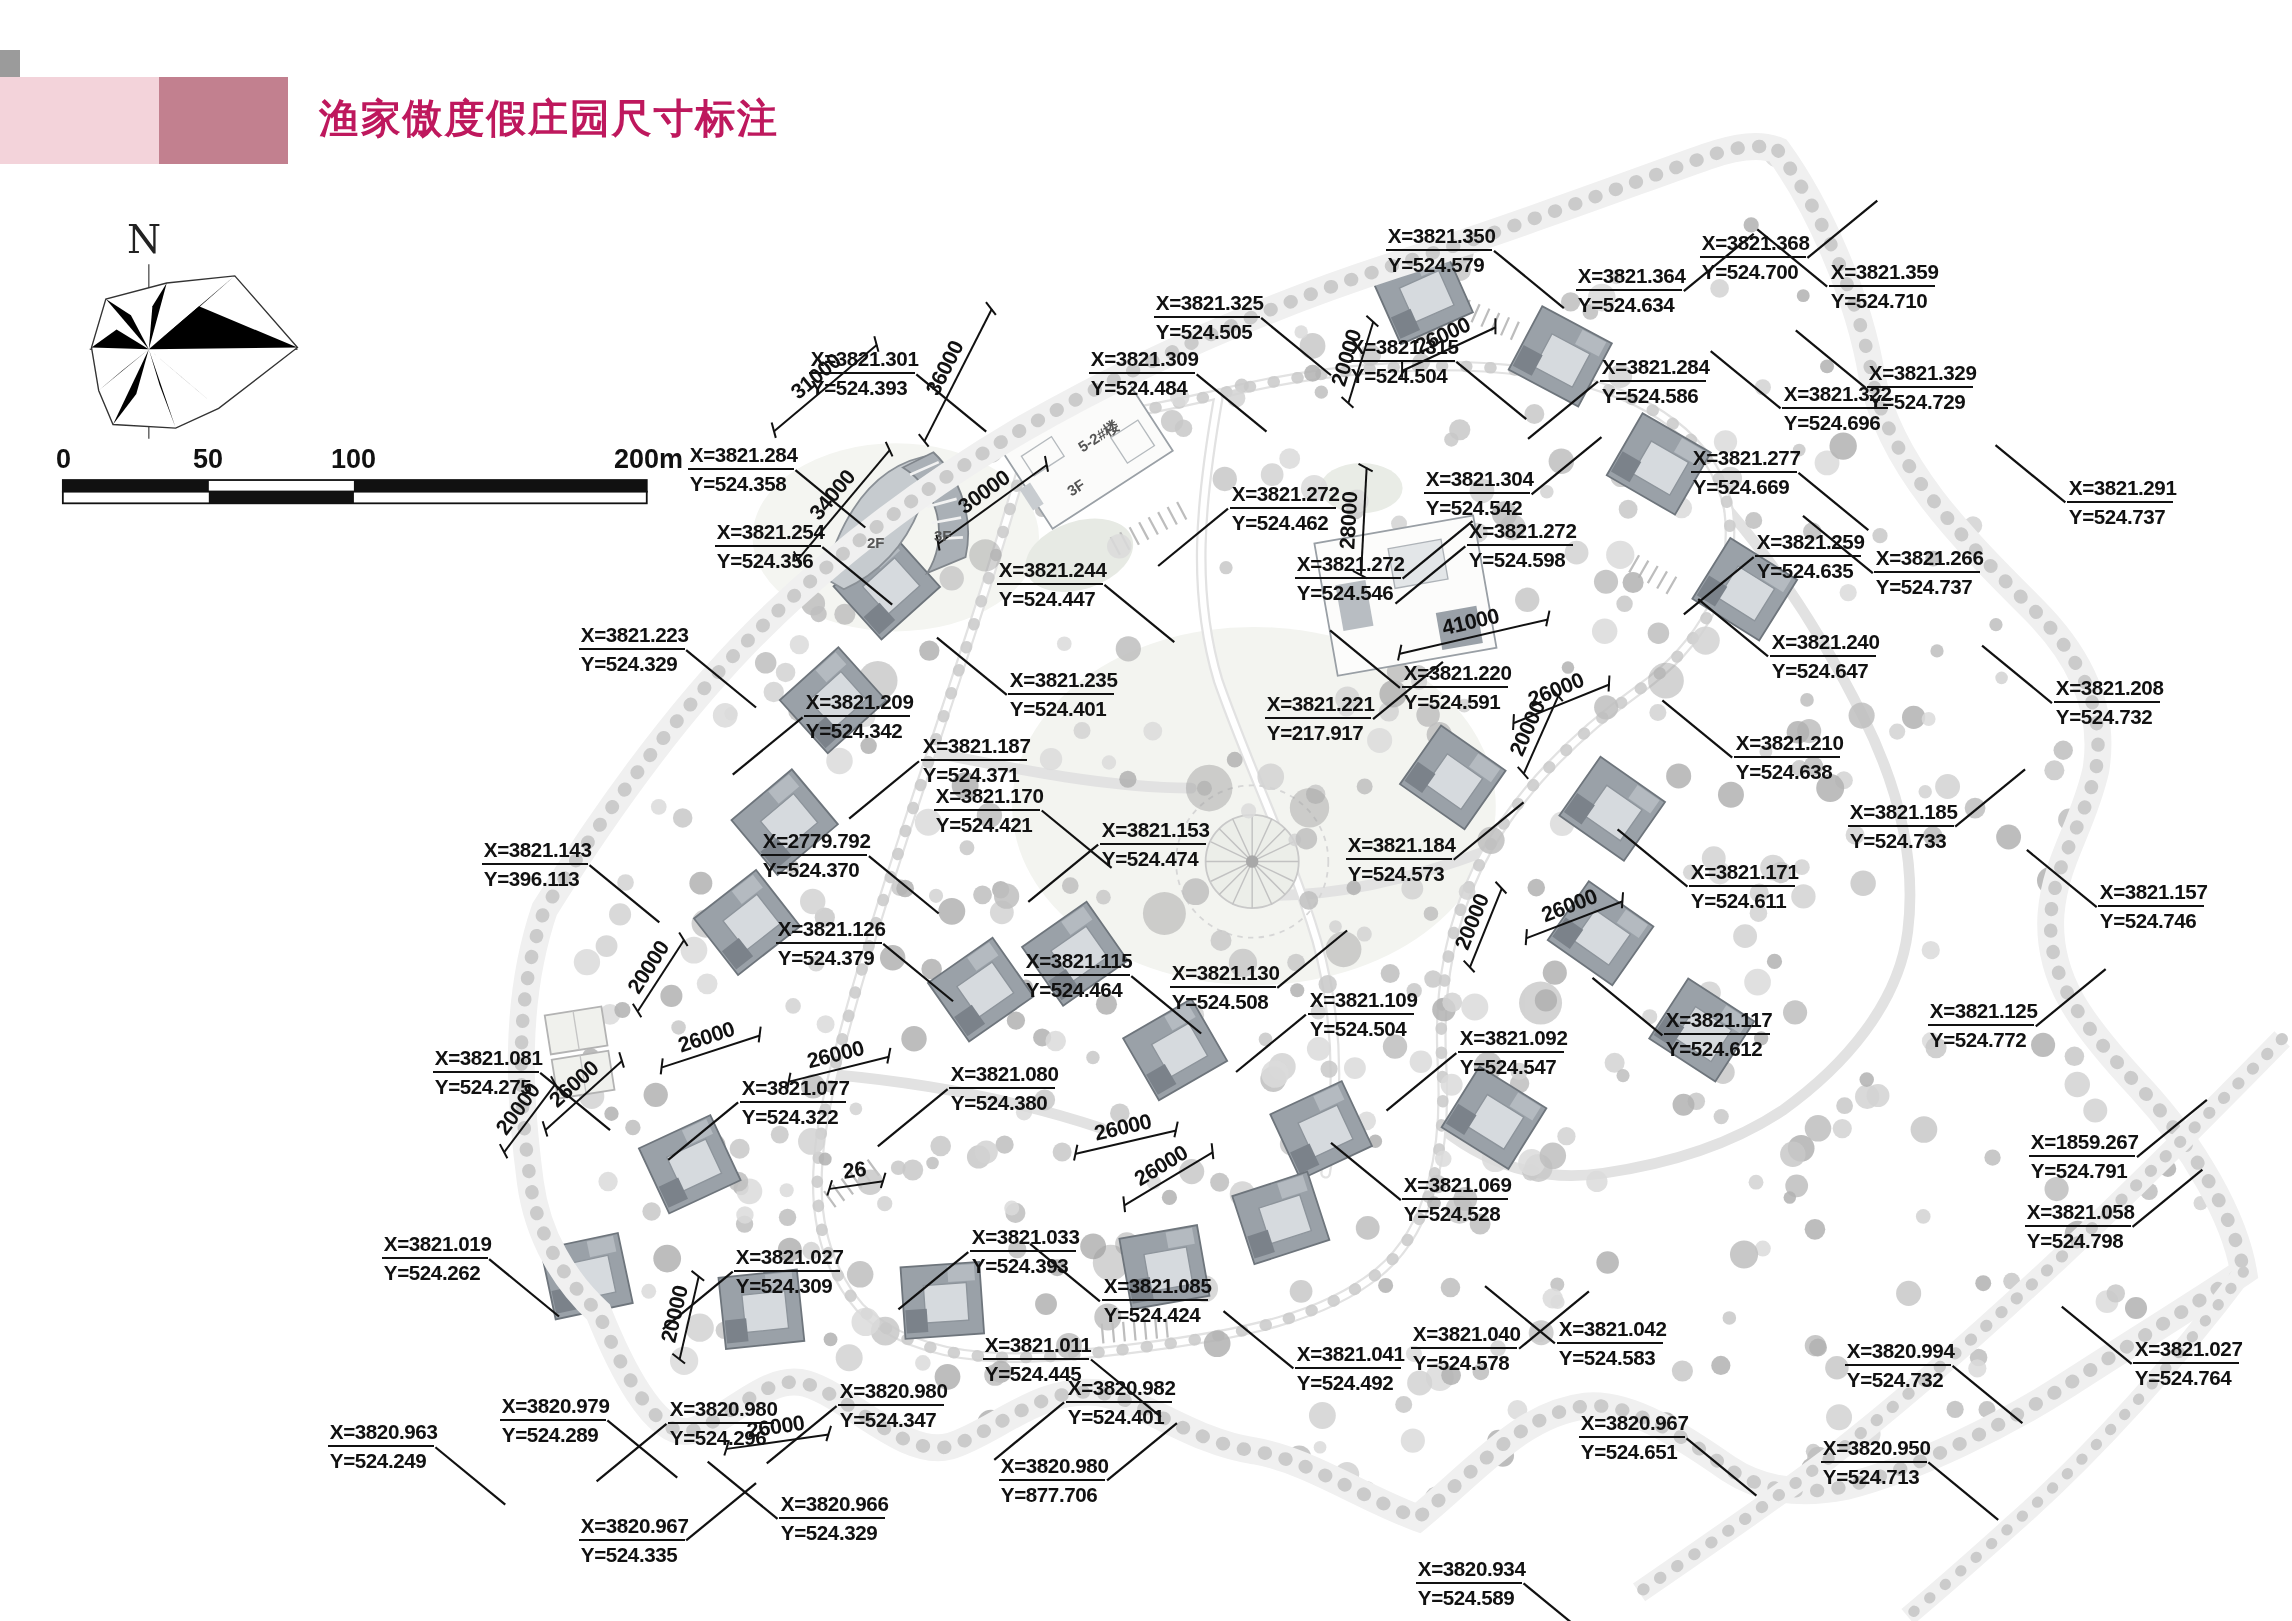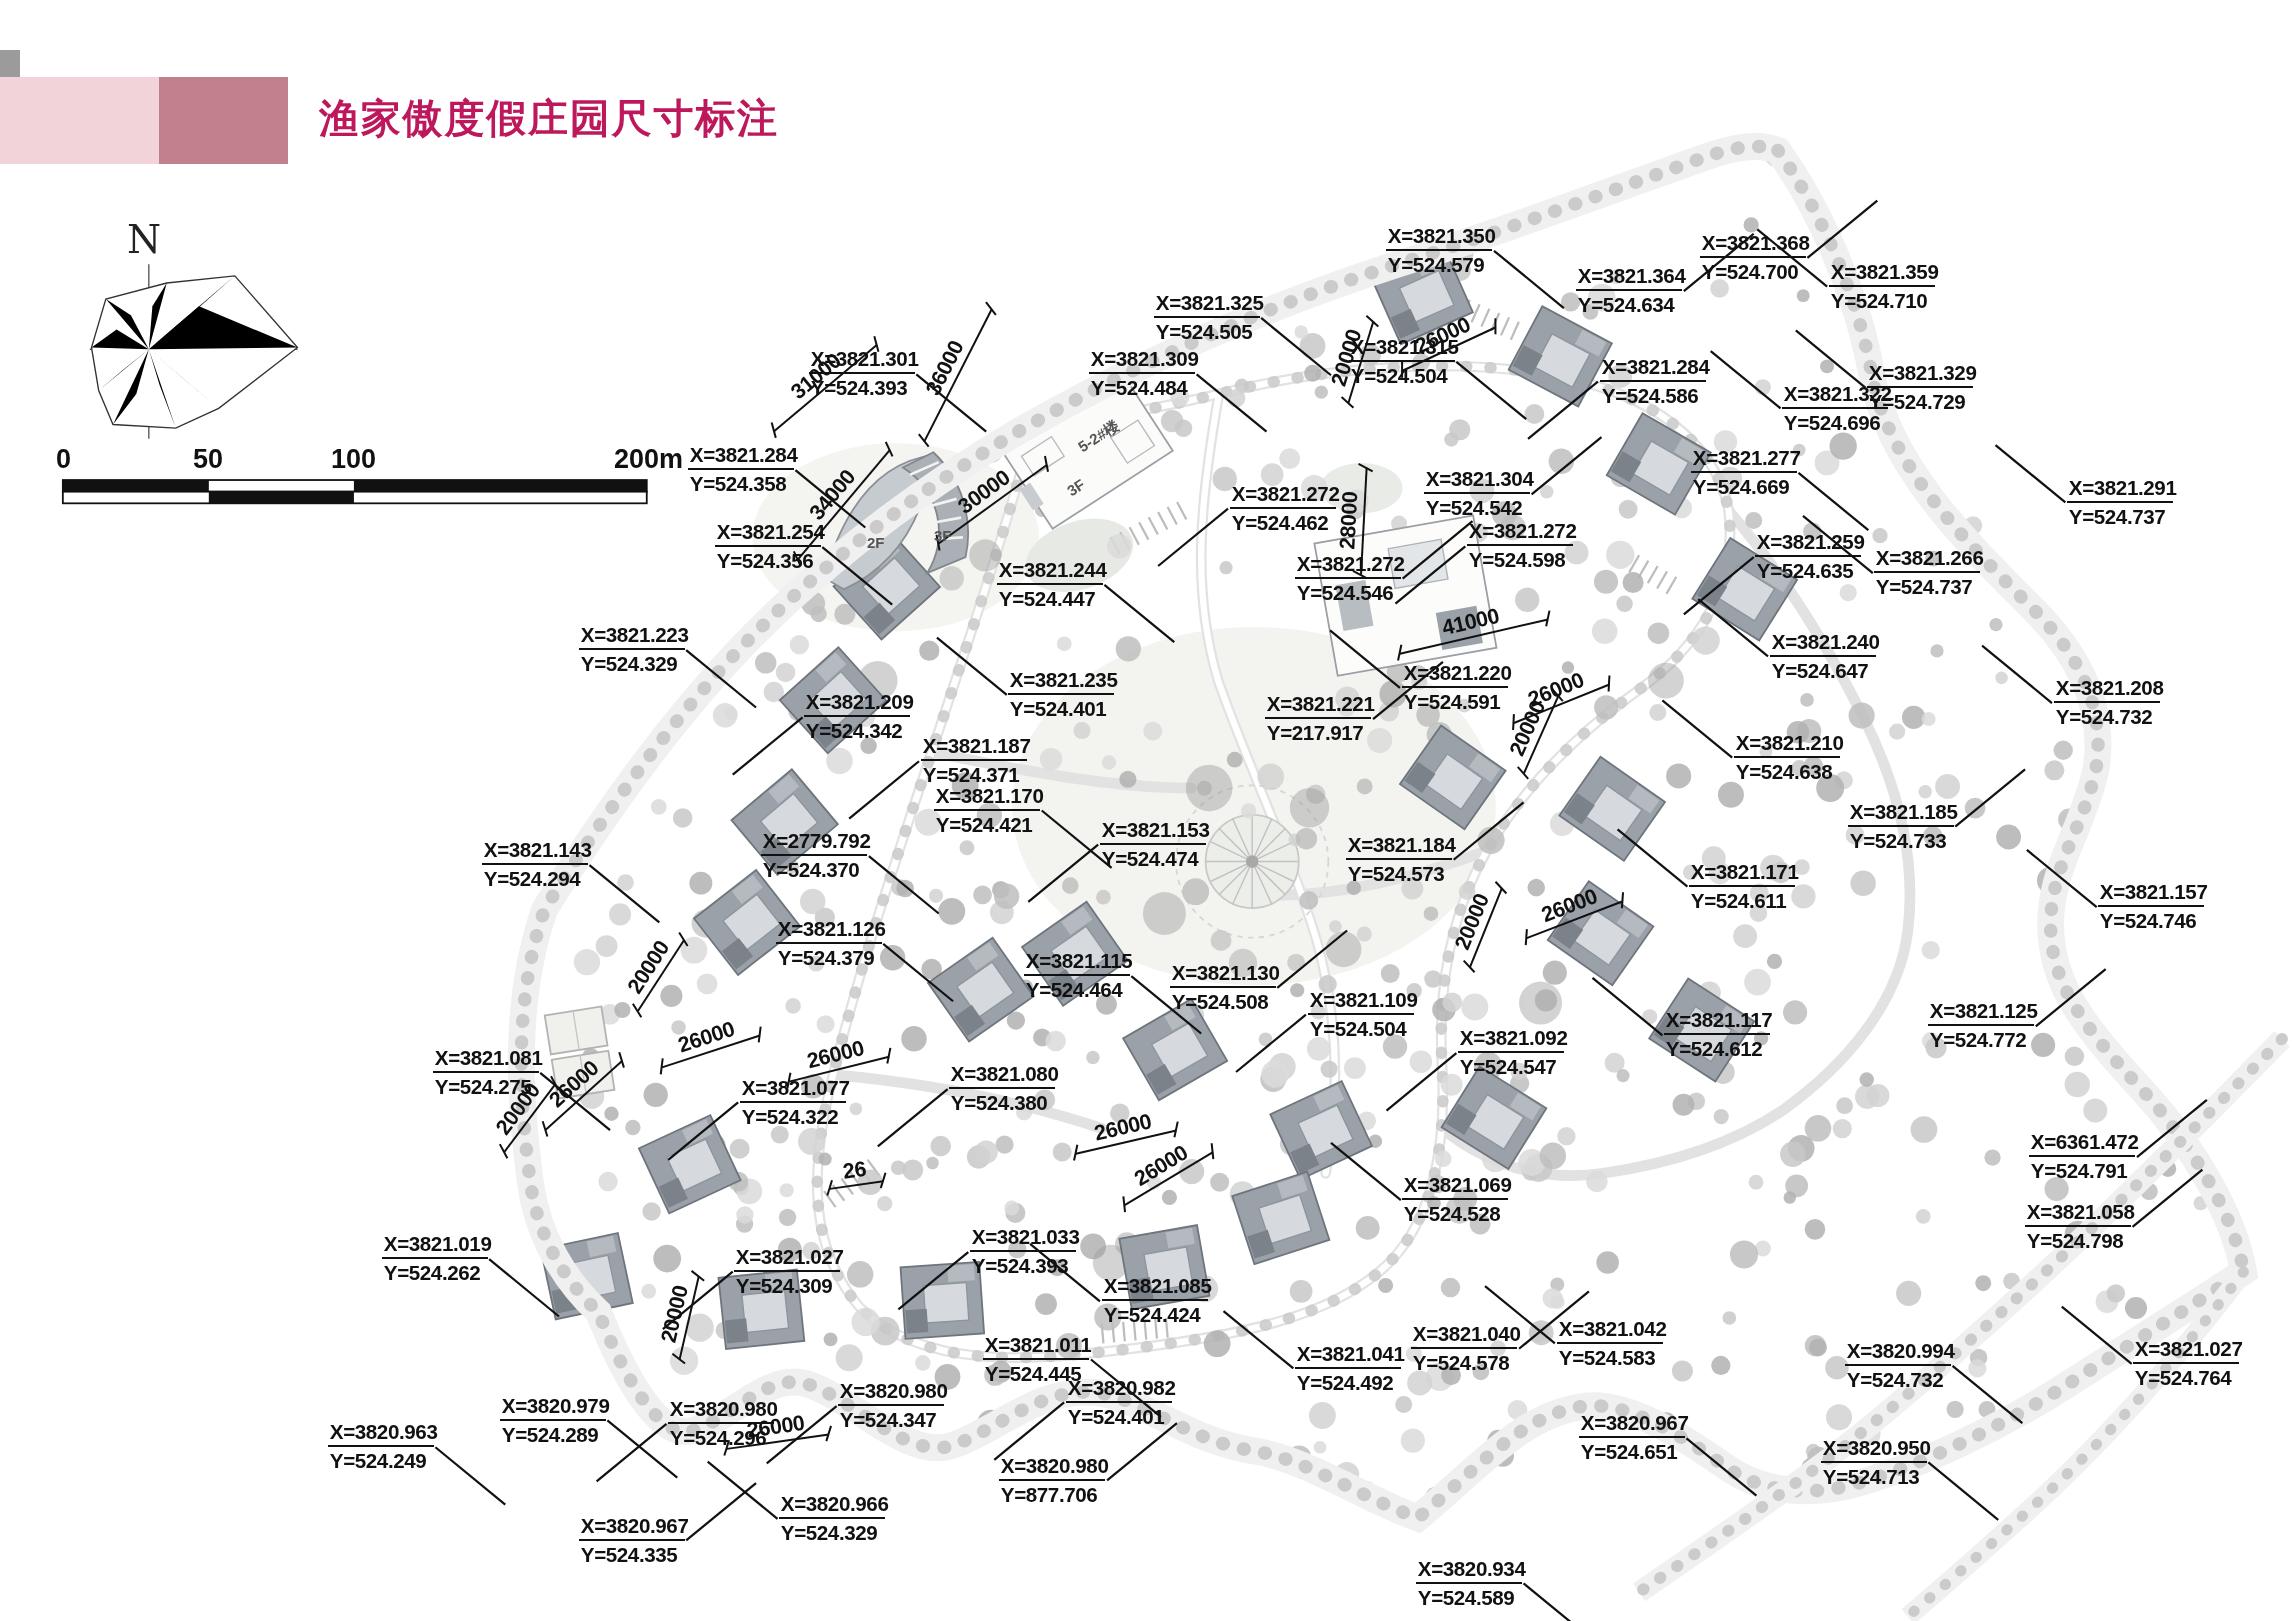--- a/index.html
+++ b/index.html
@@ -1000,21 +1000,21 @@
     <div class="coord-label" style="left: 761px; top: 829px;">
       <div class="xrow">X=2779.792</div>
       <div class="yrow">Y=524.370</div>
     </div>
     <div class="coord-label" style="left: 1346px; top: 833px;">
       <div class="xrow">X=3821.184</div>
       <div class="yrow">Y=524.573</div>
     </div>
     <div class="coord-label" style="left: 482px; top: 838px;">
       <div class="xrow">X=3821.143</div>
-      <div class="yrow">Y=524.294</div>
+      <div class="yrow">Y=396.113</div>
     </div>
     <div class="coord-label" style="left: 1689px; top: 860px;">
       <div class="xrow">X=3821.171</div>
       <div class="yrow">Y=524.611</div>
     </div>
     <div class="coord-label" style="left: 2098px; top: 880px;">
       <div class="xrow">X=3821.157</div>
       <div class="yrow">Y=524.746</div>
     </div>
     <div class="coord-label" style="left: 776px; top: 917px;">
@@ -1051,21 +1051,21 @@
     </div>
     <div class="coord-label" style="left: 740px; top: 1076px;">
       <div class="xrow">X=3821.077</div>
       <div class="yrow">Y=524.322</div>
     </div>
     <div class="coord-label" style="left: 949px; top: 1062px;">
       <div class="xrow">X=3821.080</div>
       <div class="yrow">Y=524.380</div>
     </div>
     <div class="coord-label" style="left: 2029px; top: 1130px;">
-      <div class="xrow">X=6361.472</div>
+      <div class="xrow">X=1859.267</div>
       <div class="yrow">Y=524.791</div>
     </div>
     <div class="coord-label" style="left: 1402px; top: 1173px;">
       <div class="xrow">X=3821.069</div>
       <div class="yrow">Y=524.528</div>
     </div>
     <div class="coord-label" style="left: 2025px; top: 1200px;">
       <div class="xrow">X=3821.058</div>
       <div class="yrow">Y=524.798</div>
     </div>

